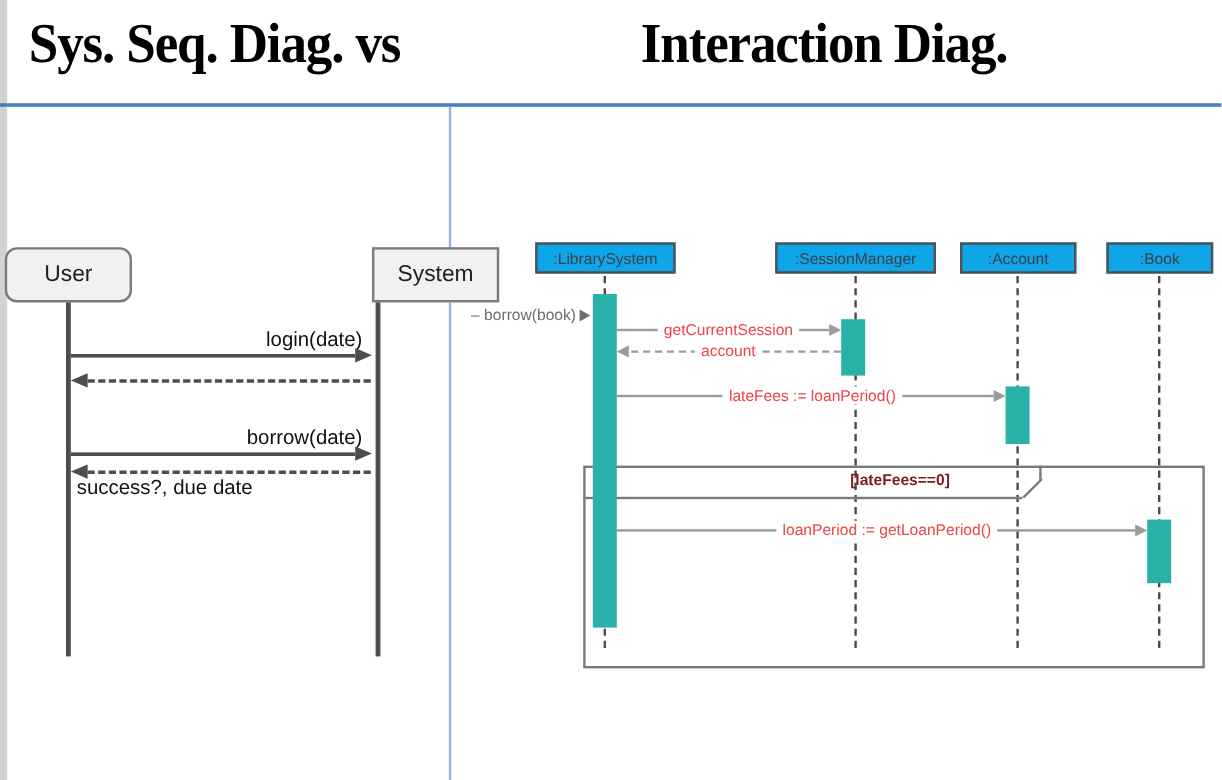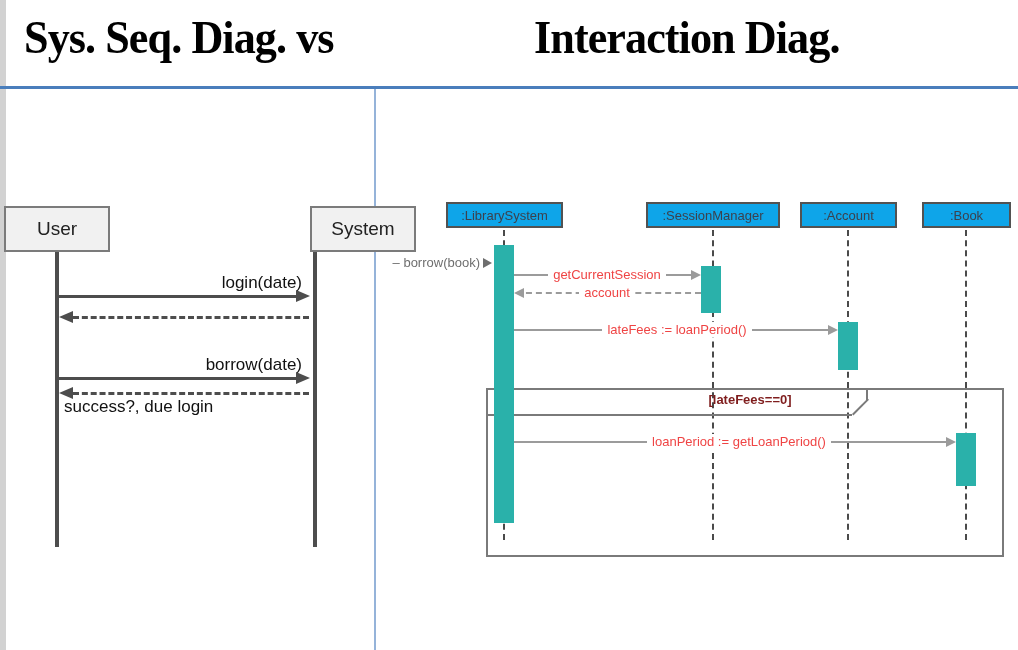--- a/index.html
+++ b/index.html
@@ -56,21 +56,21 @@
   <div class="left-edge"></div>
 
   <div class="title-seg" style="left:24px;">Sys. Seq. Diag. vs</div>
   <div class="title-seg" style="left:534px;">Interaction Diag.</div>
 
   <div class="hrule"></div>
   <div class="vdivider"></div>
 
   <div>
 
-    <div class="actor-box" style="left:4px;">
+    <div class="actor-box" style="left:4px;border-radius:10px;">
       <span>User</span>
     </div>
     <div class="actor-box" style="left:262px;margin-left:48px;">
       <span>System</span>
     </div>
 
     <div class="lifeline-solid" style="left:55px;"></div>
     <div class="lifeline-solid" style="left:313px;"></div>
 
     <div class="msg-label-l" style="left:150px;top:273px;width:152px;text-align:right;">login(date)</div>
@@ -79,21 +79,21 @@
 
     <div class="hline dash-d" style="left:73px;top:316px;width:236px;"></div>
     <div class="tri l-d" style="left:59px;top:311px;"></div>
 
     <div class="msg-label-l" style="left:150px;top:355px;width:152px;text-align:right;">borrow(date)</div>
     <div class="hline solid-d" style="left:59px;top:377px;width:237px;"></div>
     <div class="tri r-d" style="left:296px;top:372px;"></div>
 
     <div class="hline dash-d" style="left:73px;top:392px;width:236px;"></div>
     <div class="tri l-d" style="left:59px;top:387px;"></div>
-    <div class="msg-label-l" style="left:64px;top:397px;">success?, due login</div>
+    <div class="msg-label-l" style="left:64px;top:397px;">success?, due date</div>
   </div>
 
   <div>
 
     <div class="obj-box" style="left:446px;width:117px;">
       <span>:LibrarySystem</span>
     </div>
     <div class="obj-box" style="left:646px;width:134px;">
       <span>:SessionManager</span>
     </div>

